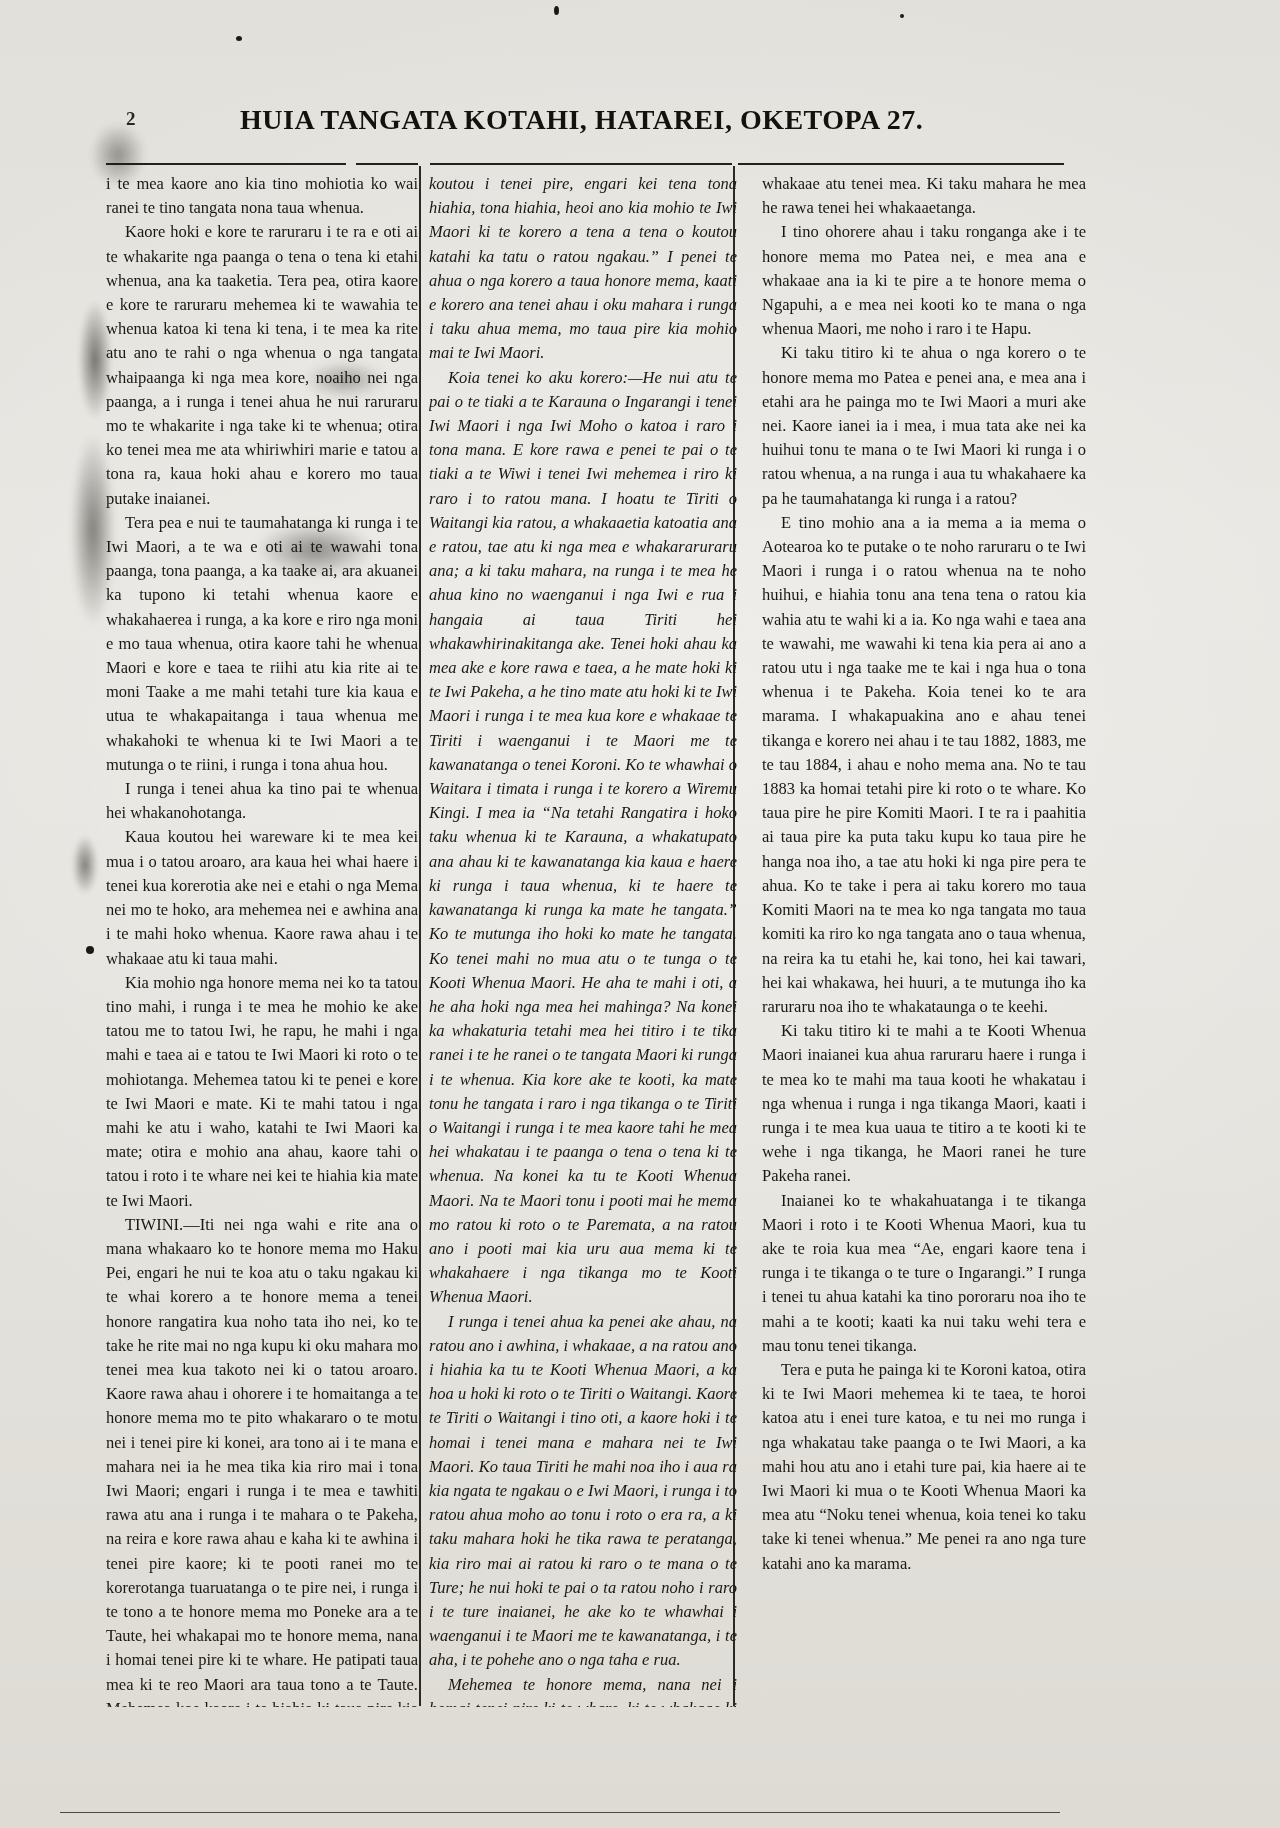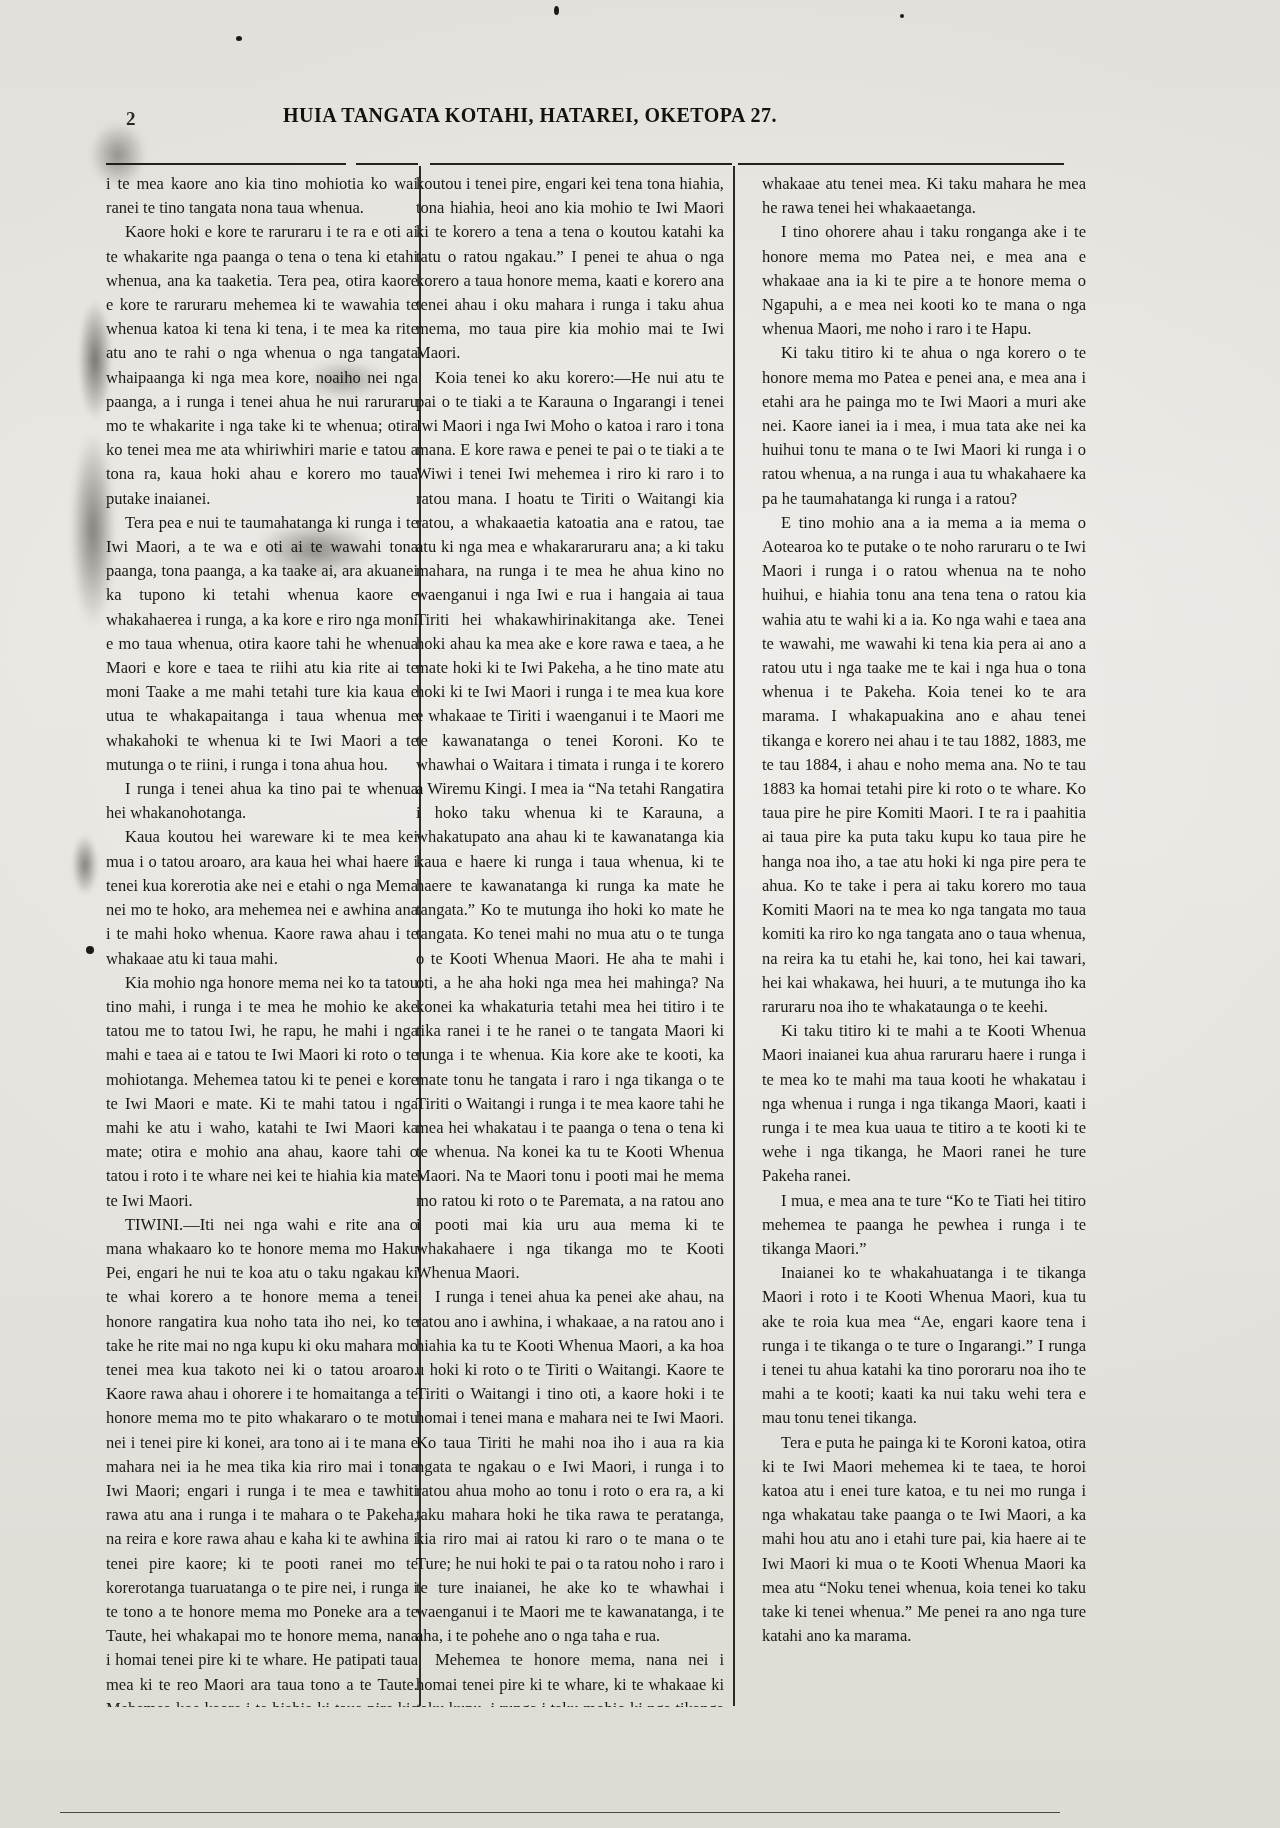--- a/index.html
+++ b/index.html
@@ -10,36 +10,36 @@
       linear-gradient(180deg,#e2e0da 0%, #e7e5e0 30%, #e3e1db 70%, #dddbd4 100%);
     font-family:"Liberation Serif","DejaVu Serif",serif;
     color:#191712;
   }
   .page-num{
     position:absolute;left:126px;top:108px;
     font-size:19px;font-weight:bold;color:#2a2822;
   }
   .masthead{
     position:absolute;left:240px;top:104px;width:580px;
-    text-align:center;font-size:20px;font-weight:bold;letter-spacing:0.5px;
+    text-align:center;font-size:28px;font-weight:bold;letter-spacing:0.5px;
     color:#14120e;white-space:nowrap;
   }
   .rule-h{position:absolute;height:2px;background:#23211c;}
   .rule-h.thin{height:1px;background:#4a4840;}
   .rule-v{position:absolute;width:2px;background:#2b2923;}
   .col{
     position:absolute;top:172px;height:1535px;overflow:hidden;
     font-size:16.5px;line-height:24.2px;text-align:justify;
     color:#1a1813;
     text-rendering:optimizeLegibility;
   }
   .col p{margin:0;padding:0;}
   .col p.ind{text-indent:19px;}
   #col1{left:106px;width:312px;}
-  #col2{left:416px;width:308px;}
+  #col2{left:429px;width:308px;font-style:italic;}
   #col3{left:738px;width:324px;margin-left:24px;}
   .smudge{position:absolute;border-radius:50%;pointer-events:none;}
   .s1{left:78px;top:300px;width:34px;height:120px;
       background:radial-gradient(ellipse at center, rgba(25,22,18,0.55), rgba(25,22,18,0) 70%);
       filter:blur(2px);}
   .s2{left:70px;top:430px;width:46px;height:200px;
       background:radial-gradient(ellipse at center, rgba(25,22,18,0.5), rgba(25,22,18,0) 68%);
       filter:blur(3px);}
   .s3{left:250px;top:520px;width:130px;height:60px;
       background:radial-gradient(ellipse at center, rgba(25,22,18,0.45), rgba(25,22,18,0) 65%);
@@ -85,21 +85,20 @@
     <p class="ind">Koia tenei ko aku korero:—He nui atu te pai o te tiaki a te Karauna o Ingarangi i tenei Iwi Maori i nga Iwi Moho o katoa i raro i tona mana. E kore rawa e penei te pai o te tiaki a te Wiwi i tenei Iwi mehemea i riro ki raro i to ratou mana. I hoatu te Tiriti o Waitangi kia ratou, a whakaaetia katoatia ana e ratou, tae atu ki nga mea e whakararuraru ana; a ki taku mahara, na runga i te mea he ahua kino no waenganui i nga Iwi e rua i hangaia ai taua Tiriti hei whakawhirinakitanga ake. Tenei hoki ahau ka mea ake e kore rawa e taea, a he mate hoki ki te Iwi Pakeha, a he tino mate atu hoki ki te Iwi Maori i runga i te mea kua kore e whakaae te Tiriti i waenganui i te Maori me te kawanatanga o tenei Koroni. Ko te whawhai o Waitara i timata i runga i te korero a Wiremu Kingi. I mea ia “Na tetahi Rangatira i hoko taku whenua ki te Karauna, a whakatupato ana ahau ki te kawanatanga kia kaua e haere ki runga i taua whenua, ki te haere te kawanatanga ki runga ka mate he tangata.” Ko te mutunga iho hoki ko mate he tangata. Ko tenei mahi no mua atu o te tunga o te Kooti Whenua Maori. He aha te mahi i oti, a he aha hoki nga mea hei mahinga? Na konei ka whakaturia tetahi mea hei titiro i te tika ranei i te he ranei o te tangata Maori ki runga i te whenua. Kia kore ake te kooti, ka mate tonu he tangata i raro i nga tikanga o te Tiriti o Waitangi i runga i te mea kaore tahi he mea hei whakatau i te paanga o tena o tena ki te whenua. Na konei ka tu te Kooti Whenua Maori. Na te Maori tonu i pooti mai he mema mo ratou ki roto o te Paremata, a na ratou ano i pooti mai kia uru aua mema ki te whakahaere i nga tikanga mo te Kooti Whenua Maori.</p>
     <p class="ind">I runga i tenei ahua ka penei ake ahau, na ratou ano i awhina, i whakaae, a na ratou ano i hiahia ka tu te Kooti Whenua Maori, a ka hoa u hoki ki roto o te Tiriti o Waitangi. Kaore te Tiriti o Waitangi i tino oti, a kaore hoki i te homai i tenei mana e mahara nei te Iwi Maori. Ko taua Tiriti he mahi noa iho i aua ra kia ngata te ngakau o e Iwi Maori, i runga i to ratou ahua moho ao tonu i roto o era ra, a ki taku mahara hoki he tika rawa te peratanga, kia riro mai ai ratou ki raro o te mana o te Ture; he nui hoki te pai o ta ratou noho i raro i te ture inaianei, he ake ko te whawhai i waenganui i te Maori me te kawanatanga, i te aha, i te pohehe ano o nga taha e rua.</p>
     <p class="ind">Mehemea te honore mema, nana nei i homai tenei pire ki te whare, ki te whakaae ki taku kupu, i runga i taku mohio ki nga tikanga Maori, a i runga hoki i taku mohio ki nga whakahaeretanga i waenganui i a ratou, tera ahau e tino whakapau i taku kaha ki te mahi ture i roto i te Paremata, i te mea he mema ahau, hei painga mo nga Iwi e rua ara mo te Pakeha, mo te Maori. Otira ko tenei tono e mea nei kia motuhake he Paremata mo te Iwi Maori hei whakahaere i o ratou whenua me o ratou taonga katoa, e kore rawa e rata mai ki roto i toku ngakau. Kore rawa he mahara i noho i toku ngakau mo te meneti kotahi, me</p>
   </div>
 <div class="col" id="col3">
     <p>whakaae atu tenei mea. Ki taku mahara he mea he rawa tenei hei whakaaetanga.</p>
     <p class="ind">I tino ohorere ahau i taku ronganga ake i te honore mema mo Patea nei, e mea ana e whakaae ana ia ki te pire a te honore mema o Ngapuhi, a e mea nei kooti ko te mana o nga whenua Maori, me noho i raro i te Hapu.</p>
     <p class="ind">Ki taku titiro ki te ahua o nga korero o te honore mema mo Patea e penei ana, e mea ana i etahi ara he painga mo te Iwi Maori a muri ake nei. Kaore ianei ia i mea, i mua tata ake nei ka huihui tonu te mana o te Iwi Maori ki runga i o ratou whenua, a na runga i aua tu whakahaere ka pa he taumahatanga ki runga i a ratou?</p>
     <p class="ind">E tino mohio ana a ia mema a ia mema o Aotearoa ko te putake o te noho raruraru o te Iwi Maori i runga i o ratou whenua na te noho huihui, e hiahia tonu ana tena tena o ratou kia wahia atu te wahi ki a ia. Ko nga wahi e taea ana te wawahi, me wawahi ki tena kia pera ai ano a ratou utu i nga taake me te kai i nga hua o tona whenua i te Pakeha. Koia tenei ko te ara marama. I whakapuakina ano e ahau tenei tikanga e korero nei ahau i te tau 1882, 1883, me te tau 1884, i ahau e noho mema ana. No te tau 1883 ka homai tetahi pire ki roto o te whare. Ko taua pire he pire Komiti Maori. I te ra i paahitia ai taua pire ka puta taku kupu ko taua pire he hanga noa iho, a tae atu hoki ki nga pire pera te ahua. Ko te take i pera ai taku korero mo taua Komiti Maori na te mea ko nga tangata mo taua komiti ka riro ko nga tangata ano o taua whenua, na reira ka tu etahi he, kai tono, hei kai tawari, hei kai whakawa, hei huuri, a te mutunga iho ka raruraru noa iho te whakataunga o te keehi.</p>
     <p class="ind">Ki taku titiro ki te mahi a te Kooti Whenua Maori inaianei kua ahua raruraru haere i runga i te mea ko te mahi ma taua kooti he whakatau i nga whenua i runga i nga tikanga Maori, kaati i runga i te mea kua uaua te titiro a te kooti ki te wehe i nga tikanga, he Maori ranei he ture Pakeha ranei.</p>
-    <p class="ind">I mua, e mea ana te ture “Ko te Tiati hei titiro mehemea te paanga he pewhea i runga i te tikanga Maori.”</p>
     <p class="ind">Inaianei ko te whakahuatanga i te tikanga Maori i roto i te Kooti Whenua Maori, kua tu ake te roia kua mea “Ae, engari kaore tena i runga i te tikanga o te ture o Ingarangi.” I runga i tenei tu ahua katahi ka tino pororaru noa iho te mahi a te kooti; kaati ka nui taku wehi tera e mau tonu tenei tikanga.</p>
     <p class="ind">Tera e puta he painga ki te Koroni katoa, otira ki te Iwi Maori mehemea ki te taea, te horoi katoa atu i enei ture katoa, e tu nei mo runga i nga whakatau take paanga o te Iwi Maori, a ka mahi hou atu ano i etahi ture pai, kia haere ai te Iwi Maori ki mua o te Kooti Whenua Maori ka mea atu “Noku tenei whenua, koia tenei ko taku take ki tenei whenua.” Me penei ra ano nga ture katahi ano ka marama.</p>
   </div>
 
 <div class="smudge s1"></div>
 <div class="smudge s2"></div>
 <div class="smudge s3"></div>
 <div class="smudge s4"></div>
 <div class="smudge s5"></div>
 <div class="smudge s6"></div>

